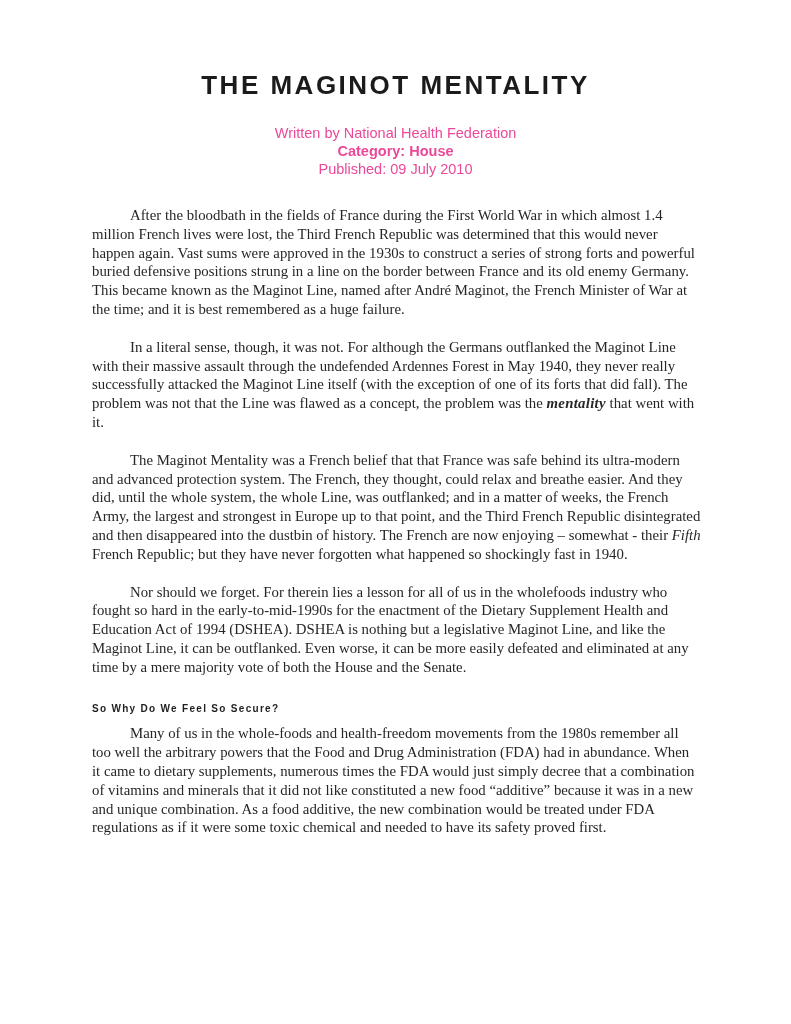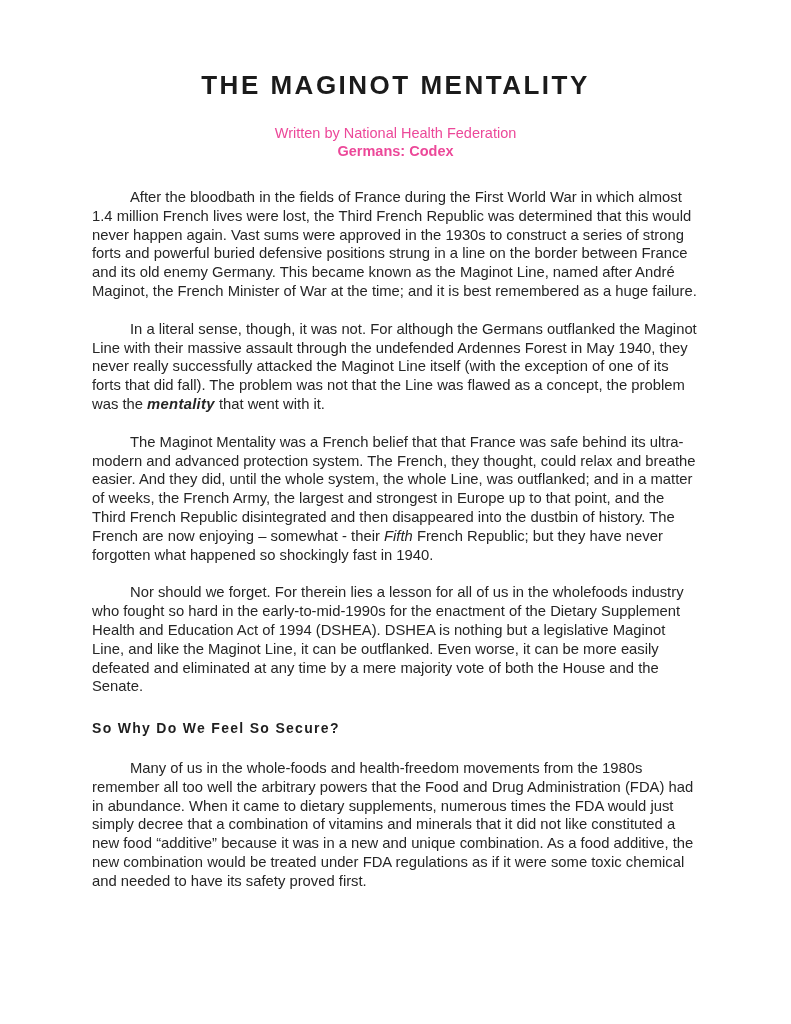--- a/index.html
+++ b/index.html
@@ -40,24 +40,25 @@
   .doc-body {
     margin-top: 28px;
     padding: 0 90px 0 92px;
     font-size: 14.8px;
     line-height: 18.8px;
     text-align: left;
   }
   .doc-body p {
     margin: 0 0 19px 0;
     text-indent: 38px;
+    font-family: Liberation Serif, serif;
   }
   .doc-body h2 {
-    margin: 23px 0 21px 0;
-    font-size: 14px;
+    margin: 23px 0 6px 0;
+    font-size: 10px;
     font-weight: 700;
     letter-spacing: 1.3px;
     color: #1f1f1f;
   }
   .seg-i {
     font-style: italic;
   }
   .seg-bi {
     font-weight: 700;
     font-style: italic;
@@ -66,21 +67,22 @@
   }
 </style>
 </head>
 <body>
 
 <div class="page">
   <div class="doc-header">
     <h1 class="doc-title">THE MAGINOT MENTALITY</h1>
     <div class="doc-meta">
       <div>Written by National Health Federation</div>
-      <div class="meta-category">Germans: Codex</div>
+      <div class="meta-category">Category: House</div>
+      <div>Published: 09 July 2010</div>
     </div>
   </div>
   <div class="doc-body">
       <p><span>After the bloodbath in the fields of France during the First World War in which almost 1.4 million French lives were lost, the Third French Republic was determined that this would never happen again. Vast sums were approved in the 1930s to construct a series of strong forts and powerful buried defensive positions strung in a line on the border between France and its old enemy Germany. This became known as the Maginot Line, named after André Maginot, the French Minister of War at the time; and it is best remembered as a huge failure.</span></p>
       <p><span>In a literal sense, though, it was not. For although the Germans outflanked the Maginot Line with their massive assault through the undefended Ardennes Forest in May 1940, they never really successfully attacked the Maginot Line itself (with the exception of one of its forts that did fall). The problem was not that the Line was flawed as a concept, the problem was the </span><span class="seg-bi">mentality</span><span> that went with it.</span></p>
       <p><span>The Maginot Mentality was a French belief that that France was safe behind its ultra-modern and advanced protection system. The French, they thought, could relax and breathe easier. And they did, until the whole system, the whole Line, was outflanked; and in a matter of weeks, the French Army, the largest and strongest in Europe up to that point, and the Third French Republic disintegrated and then disappeared into the dustbin of history. The French are now enjoying – somewhat - their </span><span class="seg-i">Fifth</span><span> French Republic; but they have never forgotten what happened so shockingly fast in 1940.</span></p>
       <p><span>Nor should we forget. For therein lies a lesson for all of us in the wholefoods industry who fought so hard in the early-to-mid-1990s for the enactment of the Dietary Supplement Health and Education Act of 1994 (DSHEA). DSHEA is nothing but a legislative Maginot Line, and like the Maginot Line, it can be outflanked. Even worse, it can be more easily defeated and eliminated at any time by a mere majority vote of both the House and the Senate.</span></p>
       <h2>So Why Do We Feel So Secure?</h2>
       <p><span>Many of us in the whole-foods and health-freedom movements from the 1980s remember all too well the arbitrary powers that the Food and Drug Administration (FDA) had in abundance. When it came to dietary supplements, numerous times the FDA would just simply decree that a combination of vitamins and minerals that it did not like constituted a new food “additive” because it was in a new and unique combination. As a food additive, the new combination would be treated under FDA regulations as if it were some toxic chemical and needed to have its safety proved first.</span></p>
     </div>

